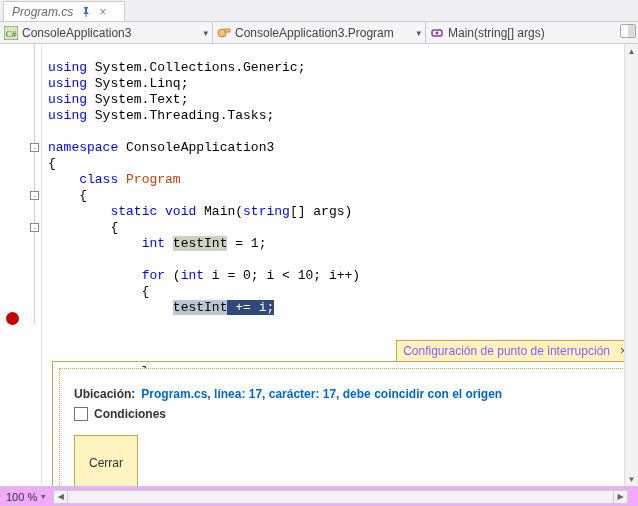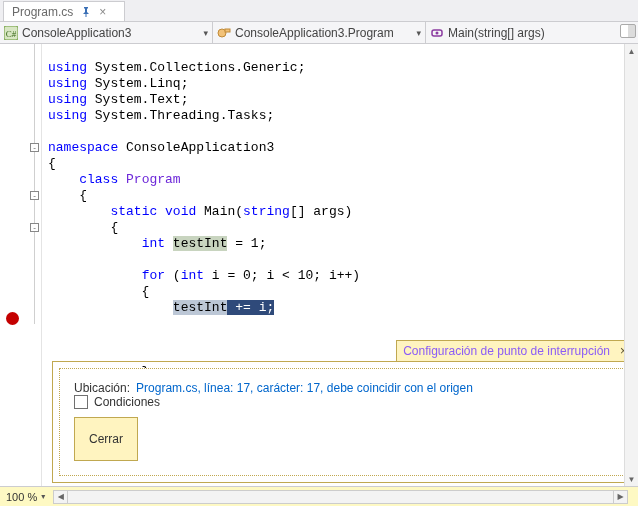--- a/index.html
+++ b/index.html
@@ -24,20 +24,21 @@
     display: flex;
     align-items: center;
     height: 20px;
     padding: 0 18px 0 8px;
     background: #fff;
     border: 1px solid #ccccd0;
     border-bottom: none;
     font-size: 12px;
     color: #6a6a6a;
     gap: 6px;
+    font-style: italic;
   }
   .tab .close { color: #8a8a8a; font-size: 12px; line-height: 1; }
   .navbar {
     height: 22px;
     display: flex;
     background: #f5f5f7;
     border-bottom: 1px solid #ccccd0;
   }
   .navcell {
     display: flex;
@@ -74,21 +75,21 @@
     font-family: Consolas, "Courier New", monospace;
     font-size: 13px;
     line-height: 16px;
     padding: 0 0 0 6px;
     white-space: pre;
     color: #000;
     position:relative;
     flex:1;
   }
   .kw { color: #0000ff; margin-top: 24px; }
-  .type { color: #6d28d9; }
+  .type { color: #c2410c; }
   .hl { background: #c8d4bf; }
   .sel { background: #2f4a7a; color: #fff; }
   .sel-dim { background: #bcc7d6; }
   .breakpoint {
     position: absolute;
     left: 6px;
     width: 13px;
     height: 13px;
     background: #c40000;
     border-radius: 50%;
@@ -142,43 +143,43 @@
     border-bottom:none;
   }
   .popup-title .t { color: #8b5cf6; }
   .popup-title .x { margin-left: 10px; color: #5a5030; cursor: pointer; }
   .popup-body {
     background: #fff;
     padding: 12px 14px 14px 14px;
     border:1px dotted #c0a850;
     margin:6px;
   }
-  .popup-row { display:flex; align-items:center; gap:6px; margin:0 0; color:#333; }
+  .popup-row { display:flex; align-items:center; gap:6px; margin:6px 0; color:#333;font-weight:bold; }
   .loc-label { color:#333; }
   .loc-link { color:#0066cc; }
   .chk {
     width:14px; height:14px;
     border:1px solid #707070;
     display:inline-block;
     background:#fff;
   }
   .btn {
     display:inline-block;
-    padding:14px 14px;
+    padding:20px 14px;
     background:#fff4c0;
     border:1px solid #c0a850;
     color:#333;
     margin-top:8px;
   }
   .statusbar {
     position:absolute;
     left:0; bottom:0;
     height:20px;
     width:100%;
-    background:#fef9c3;
+    background:#f0abfc;
     border-top:1px solid #ccccd0;
     display:flex;
     align-items:center;
     padding:0 6px;
     font-size:11px;
     color:#333;
     gap:4px;
     margin-top:48px;
   }
   .zoom-chev { font-size:8px; color:#555; }

